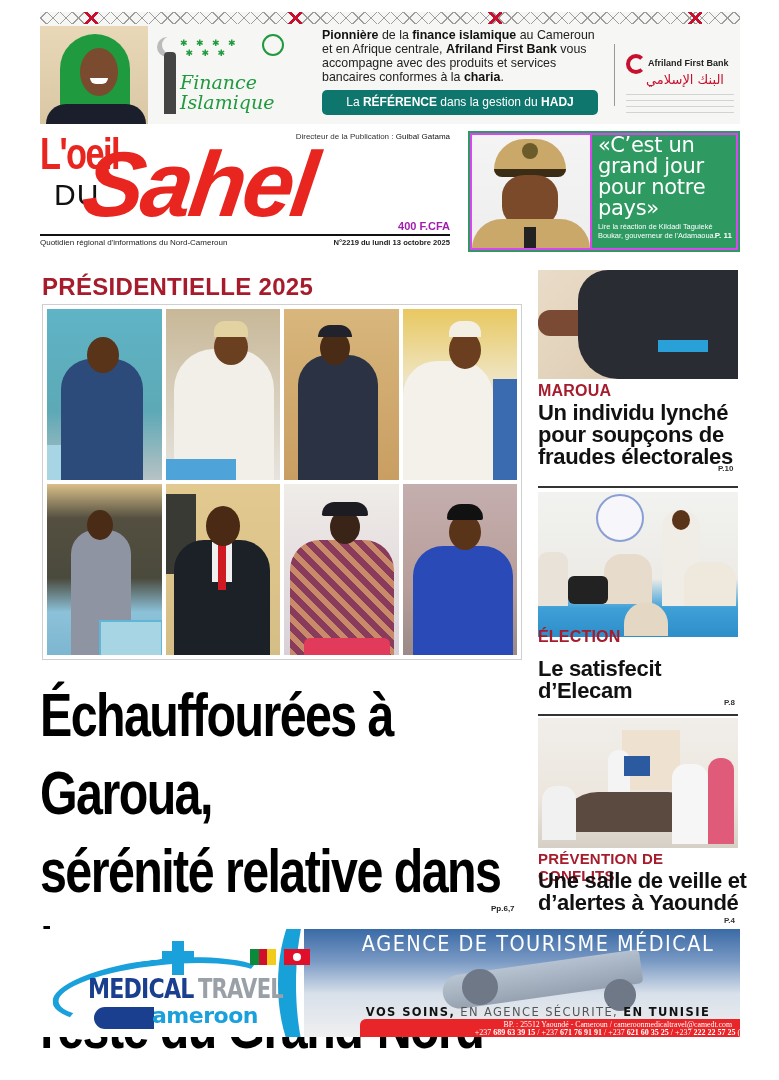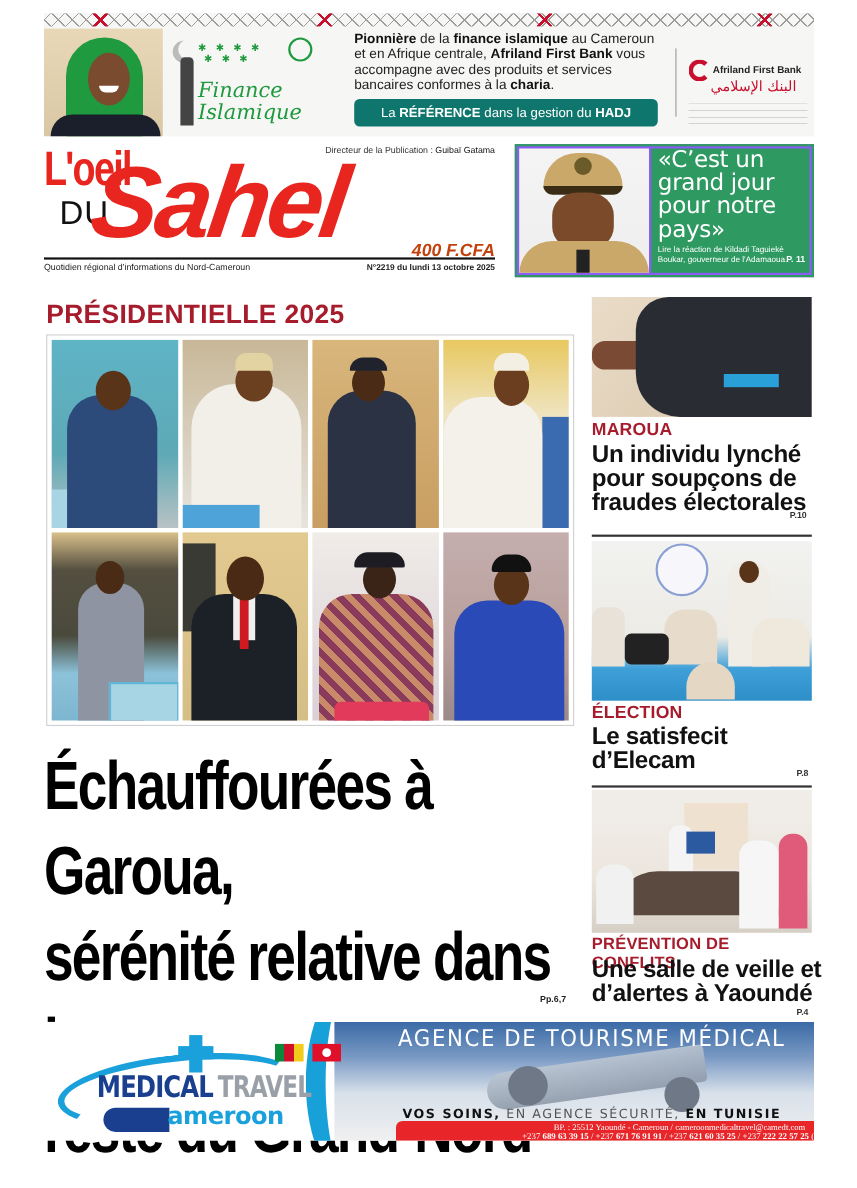--- a/index.html
+++ b/index.html
@@ -44,27 +44,27 @@
 
   
   .masthead { position: absolute; left: 40px; top: 128px; width: 410px; height: 124px; }
   .logo-loeil { position: absolute; left: 0; top: 4px; font-family: "Liberation Sans", sans-serif; font-weight: bold; color: #e8251f;
     font-size: 44px; letter-spacing: -2px; transform: scaleX(0.78); transform-origin: left; line-height: 44px; }
   .logo-du { position: absolute; left: 14px; top: 50px; font-size: 30px; color: #111; font-family: "Liberation Sans", sans-serif; letter-spacing: 1px; }
   .logo-sahel { position: absolute; left: 44px; top: 10px; font-family: "Liberation Sans", sans-serif; font-weight: bold; font-style: italic;
     color: #e8251f; font-size: 92px; line-height: 92px; letter-spacing: -3px; transform: skewX(-8deg) scaleY(1.0); }
   .director { position: absolute; right: 0; top: 4px; font-size: 8px; color: #333; white-space: nowrap; }
   .director b { font-weight: normal; color: #111; }
-  .price { position: absolute; right: 0; top: 92px; font-size: 16px; font-weight: bold; color: #c2410c; font-style: italic; }
+  .price { position: absolute; right: 0; top: 92px; font-size: 11px; font-weight: bold; color: #a21caf; }
   .masthead-rule { position: absolute; left: 0; top: 106px; width: 410px; height: 2px; background: #111; }
   .tagline { position: absolute; left: 0; top: 110px; font-size: 8px; color: #222; white-space: nowrap; }
   .issue { position: absolute; right: 0; top: 110px; font-size: 7.6px; font-weight: bold; color: #222; white-space: nowrap; }
 
   
-  .quote-box { position: absolute; left: 468px; top: 131px; width: 272px; height: 121px; background: #8b5cf6; border: 2px solid #2e9a62; }
+  .quote-box { position: absolute; left: 468px; top: 131px; width: 272px; height: 121px; background: #d946ef; border: 2px solid #2e9a62; }
   .quote-box .photo { position: absolute; left: 2px; top: 2px; width: 118px; height: 113px;
     background: linear-gradient(180deg, #f4f4f4 0%, #eee 100%); overflow: hidden; }
   .quote-box .photo .cap { position: absolute; left: 22px; top: 4px; width: 72px; height: 34px; background: #c9a86a; border-radius: 36px 36px 4px 4px; }
   .quote-box .photo .cap-badge { position: absolute; left: 50px; top: 8px; width: 16px; height: 16px; border-radius: 50%; background: #6b5a2a; }
   .quote-box .photo .visor { position: absolute; left: 22px; top: 34px; width: 72px; height: 8px; background: #3a2c15; border-radius: 0 0 20px 20px; }
   .quote-box .photo .face { position: absolute; left: 30px; top: 40px; width: 56px; height: 52px; background: #7a4a2a; border-radius: 40%; }
   .quote-box .photo .uniform { position: absolute; left: 0; top: 84px; width: 118px; height: 36px; background: #c9a86a; border-radius: 30px 30px 0 0; }
   .quote-box .photo .tie { position: absolute; left: 52px; top: 92px; width: 12px; height: 26px; background: #222; }
   .quote-box .green { position: absolute; left: 122px; top: 2px; width: 144px; height: 113px; background: #2e9a62; }
   .quote-box .q-text { position: absolute; left: 128px; top: 2px; width: 140px; color: #fff; font-family: "DejaVu Sans", sans-serif; font-size: 21px; line-height: 21px; letter-spacing: -0.3px; }
@@ -150,21 +150,21 @@
   .s2 { top: 492px; }
   .s2 .img { height: 145px; background: linear-gradient(180deg, #f2f2f0 0%, #ecebe6 60%, #3fa0d8 80%, #2e8ec8 100%); }
   .s2 .img .emblem { position: absolute; left: 58px; top: 2px; width: 48px; height: 48px; border-radius: 50%; border: 2px solid #8aa0d4; background: #f6f6fb; }
   .s2 .img .standing { position: absolute; left: 124px; top: 18px; width: 38px; height: 96px; background: #f0ece6; border-radius: 18px 18px 0 0; }
   .s2 .img .standing-head { position: absolute; left: 134px; top: 18px; width: 18px; height: 20px; background: #5a3418; border-radius: 50%; }
   .s2 .img .p1 { position: absolute; left: 66px; top: 62px; width: 48px; height: 50px; background: #e7dccc; border-radius: 18px 18px 0 0; }
   .s2 .img .p2 { position: absolute; left: 146px; top: 70px; width: 52px; height: 44px; background: #efe8dc; border-radius: 18px 18px 0 0; }
   .s2 .img .p0 { position: absolute; left: 0; top: 60px; width: 30px; height: 54px; background: #e8e2d8; border-radius: 10px 10px 0 0; }
   .s2 .img .mics { position: absolute; left: 30px; top: 84px; width: 40px; height: 28px; background: #222; border-radius: 6px; }
   .s2 .img .hat-fg { position: absolute; left: 86px; top: 110px; width: 44px; height: 34px; background: #e4d8c4; border-radius: 22px 22px 0 0; }
-  .s2 .kicker { position: absolute; left: 0; top: 148px; }
+  .s2 .kicker { position: absolute; left: 0; top: 136px; }
   .s2 .title { position: absolute; left: 0; top: 166px; width: 200px; }
   .s2 .page { left: 186px; top: 206px; }
   .s2 .rule { top: 222px; }
 
   .s3 { top: 718px; }
   .s3 .img { height: 130px; background: linear-gradient(180deg, #f1eeea 0%, #ece6de 60%, #d6cfc6 100%); }
   .s3 .img .curtain { position: absolute; left: 84px; top: 12px; width: 58px; height: 60px; background: #efe1cf; }
   .s3 .img .desk { position: absolute; left: 20px; top: 74px; width: 150px; height: 40px; background: #5a4a40; border-radius: 60px 60px 0 0; }
   .s3 .img .pl { position: absolute; left: 4px; top: 68px; width: 34px; height: 54px; background: #f1f1f1; border-radius: 14px 14px 0 0; }
   .s3 .img .pr { position: absolute; left: 134px; top: 46px; width: 36px; height: 80px; background: #f6f6f6; border-radius: 14px 14px 0 0; }

